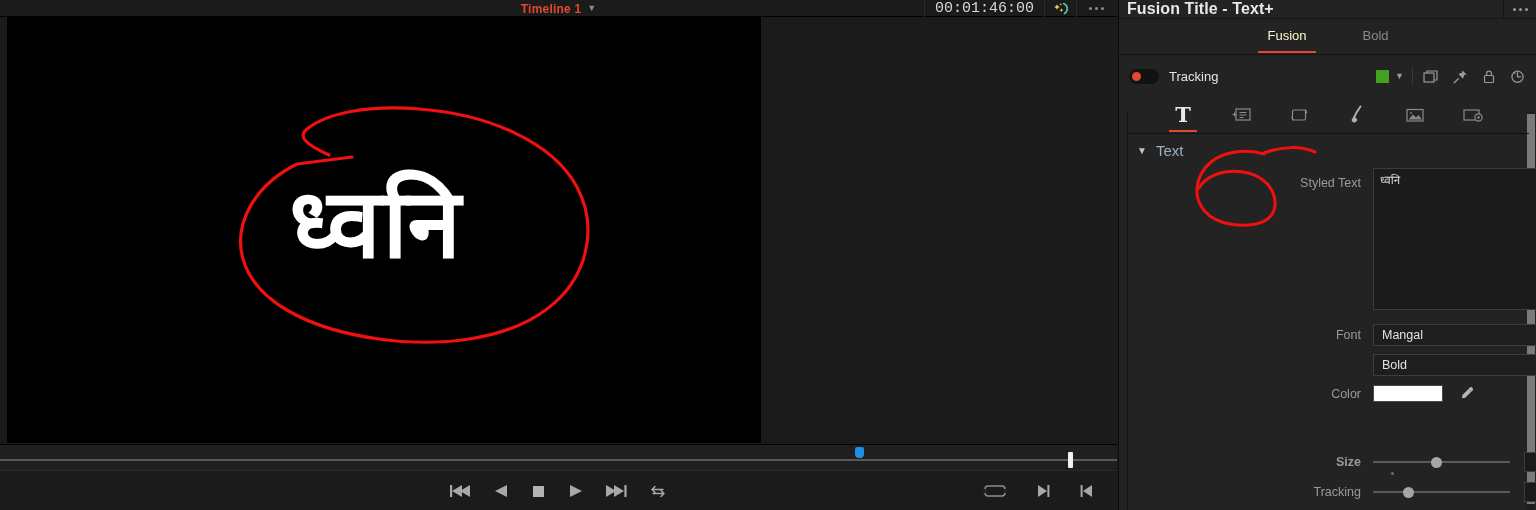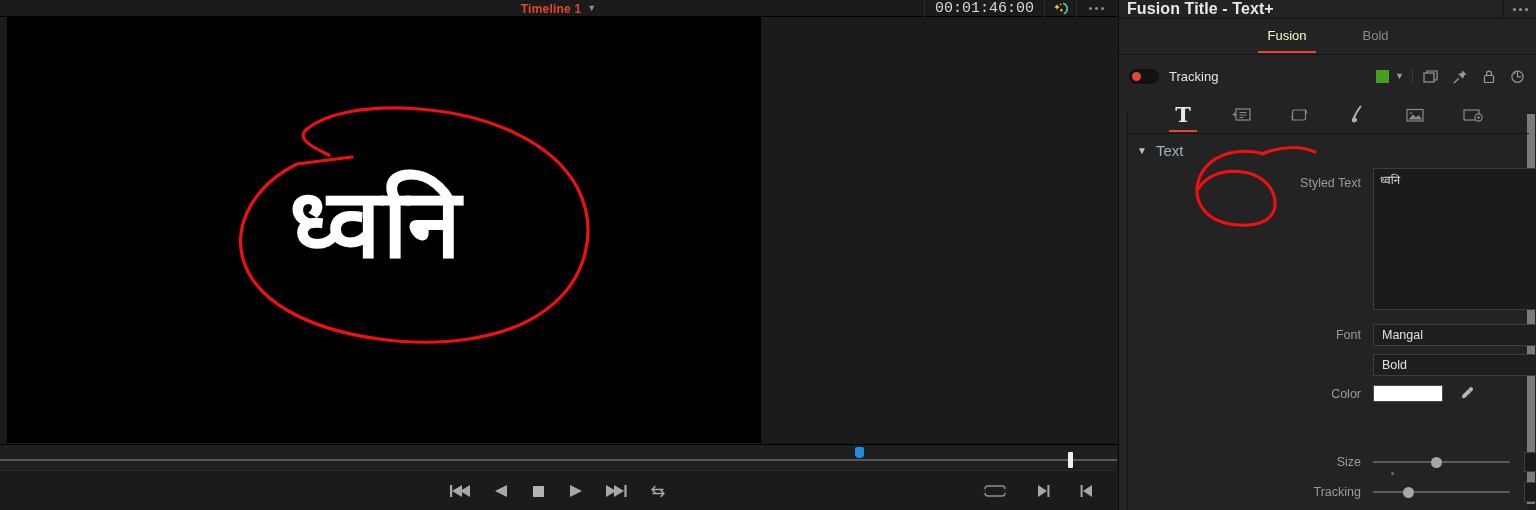--- a/index.html
+++ b/index.html
@@ -444,21 +444,21 @@
         <span style="margin-left:16px; display:flex;">
           <svg width="15" height="15" viewBox="0 0 15 15">
             <path d="M10.8 1.6 a2 2 0 0 1 2.8 2.8 l-1.6 1.6 -2.8-2.8z" fill="#b6b6b6"></path>
             <path d="M9.2 3.2 l2.8 2.8 -5.8 5.8 -3.2 .4 .4-3.2z" fill="#b6b6b6"></path>
           </svg>
         </span>
 
       </div>
 
       <div class="row" style="left:150px; top:396px;">
-        <span class="row-label" style="width:92px;">Size</span>
+        <span class="row-label" style="width:92px;font-weight:bold;">Size</span>
         <span class="slider-wrap" style="margin-left:12px;">
           <span class="slider-rail"></span>
           <span class="slider-knob" id="size-knob" style="left: 57.96px;"></span>
           <span class="slider-tick" style="left:18px;"></span>
         </span>
         <span class="numbox" style="margin-left:14px;">
           
         </span>
 
       </div>

